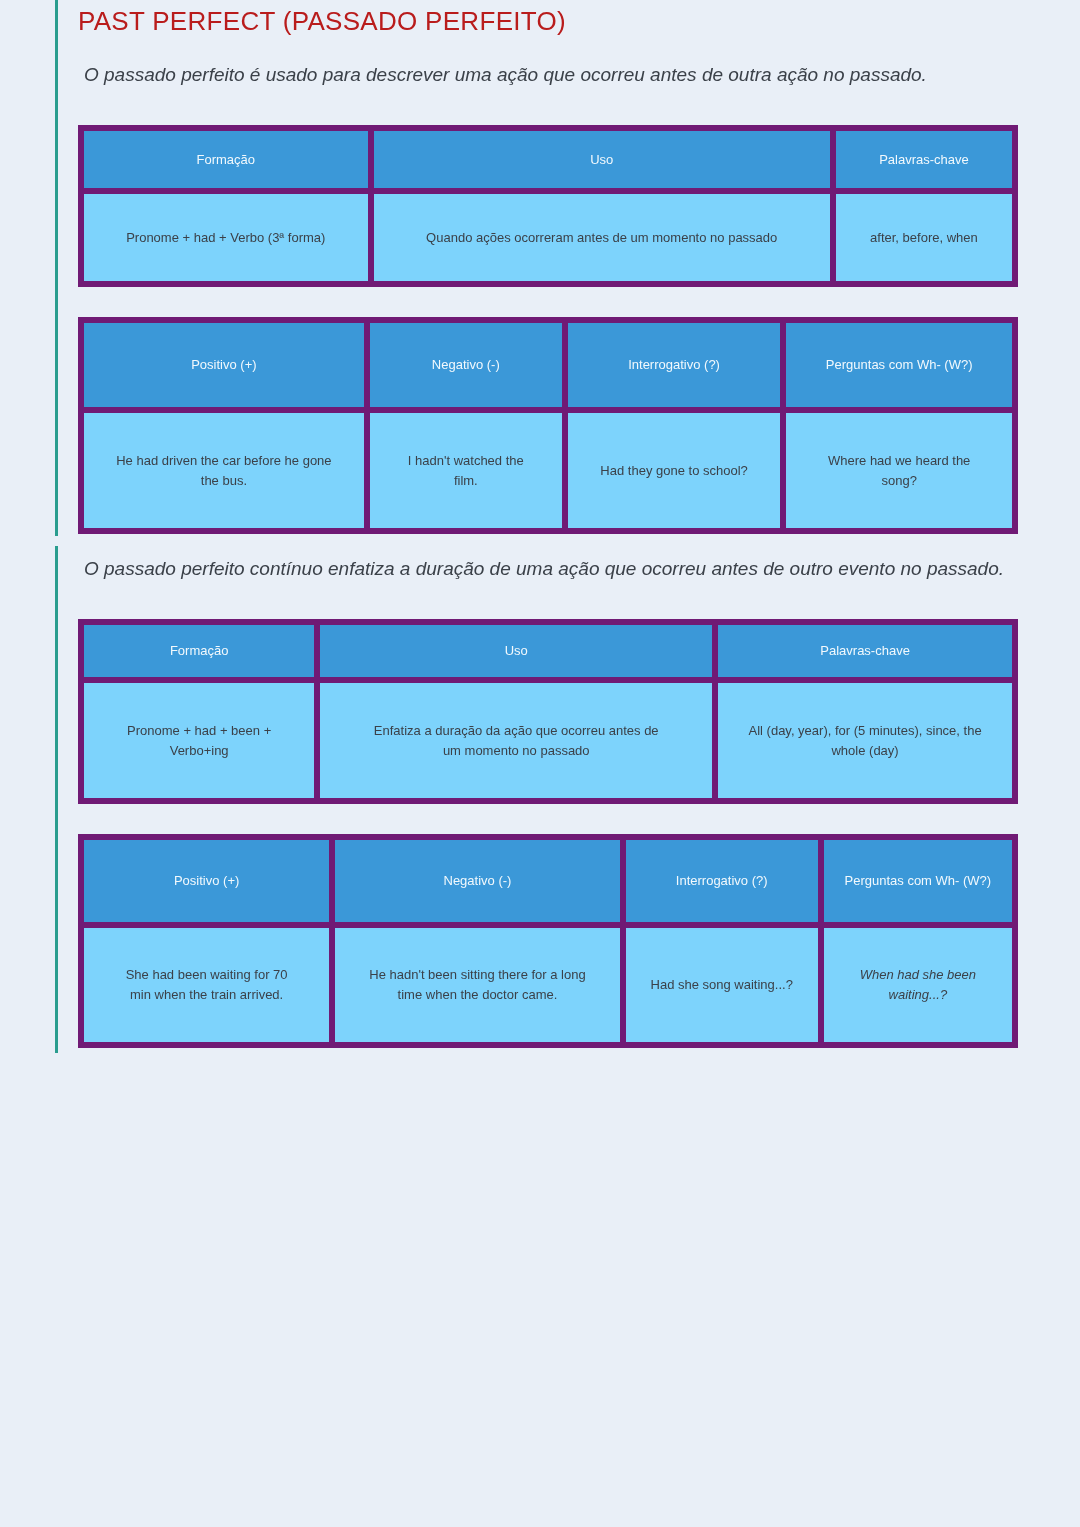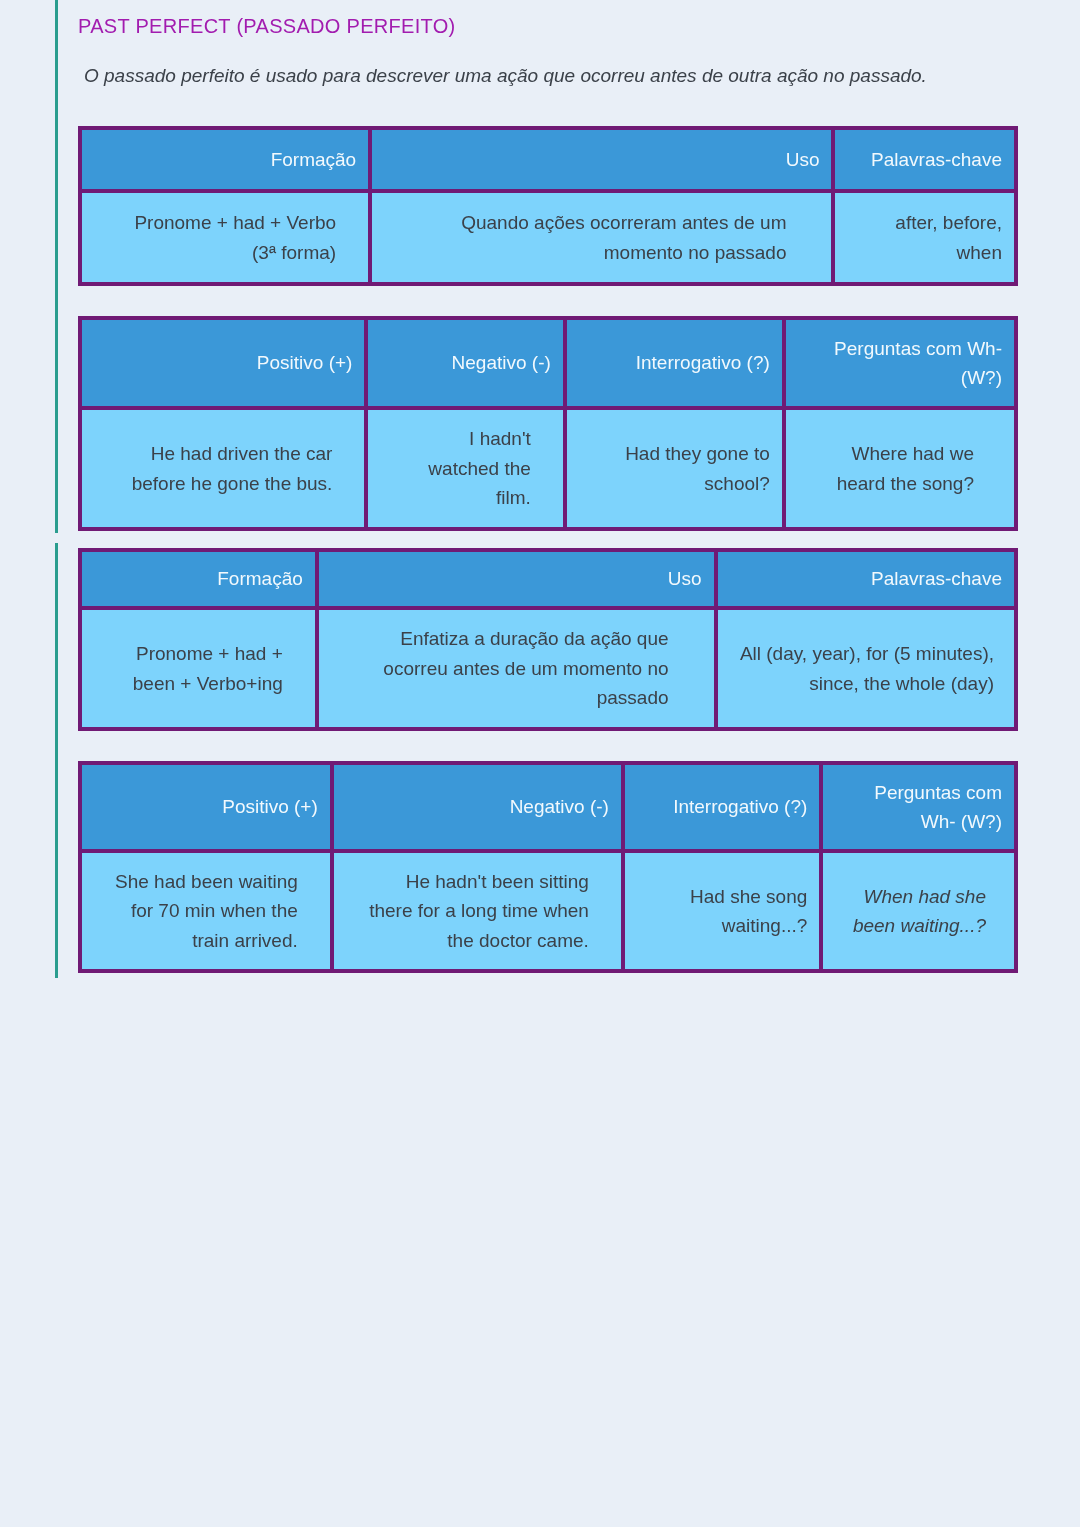--- a/index.html
+++ b/index.html
@@ -16,50 +16,50 @@
     margin-left:55px;
     border-left:3px solid #2a9d8f;
     padding:6px 0 2px 20px;
   }
   .section.second {
     margin-top:10px;
     padding-top:5px;
     padding-bottom:5px;
   }
   .section-title {
-    font-size:20px;
+    font-size:26px;
     font-weight:400;
     letter-spacing:0.3px;
-    color:#a21caf;
-    margin:8px 0 20px 0;
+    color:#b91c1c;
+    margin:0 0 20px 0;
     line-height:1.2;
   }
   .section-desc {
     font-size:19px;
     line-height:1.9;
     color:#3b4149;
     max-width:935px;
     padding-left:6px;
     margin:0 0 32px 0;
     font-style:italic;
   }
   table.grammar {
     border-collapse:collapse;
     table-layout:fixed;
     width:940px;
     background:#f6fafd;
     margin:0 0 30px 0;
   }
   table.grammar.last { margin-bottom:0;border-radius:20px; }
   .grammar th, .grammar td {
-    border:4px solid #701a75;
+    border:6px solid #701a75;
     box-sizing:border-box;
-    text-align:right;
+    text-align:center;
     vertical-align:middle;
-    font-size:19px;
+    font-size:13px;
     line-height:1.55;
     padding:8px 12px;
     overflow:hidden;
   }
   .grammar th {
     background:#3b98d8;
     color:#f2f9fd;
     font-weight:400;
   }
   .grammar td { color:#3b4149; background:#7dd3fc; }
@@ -134,20 +134,21 @@
           <td class="pad-narrow">I hadn't watched the film.</td>
           <td>Had they gone to school?</td>
           <td class="pad-xnarrow">Where had we heard the song?</td>
         </tr>
       </tbody>
     </table>
   </div>
 
   <div class="section second">
 
+    <p class="section-desc">O passado perfeito contínuo enfatiza a duração de uma ação que ocorreu antes de outro evento no passado.</p>
 
     <table class="grammar t-formation-2">
       <colgroup>
         <col style="width:25.3%">
           <col style="width:42.6%">
           <col style="width:32.1%">
       </colgroup>
       <thead>
         <tr>
           <th>Formação</th>

